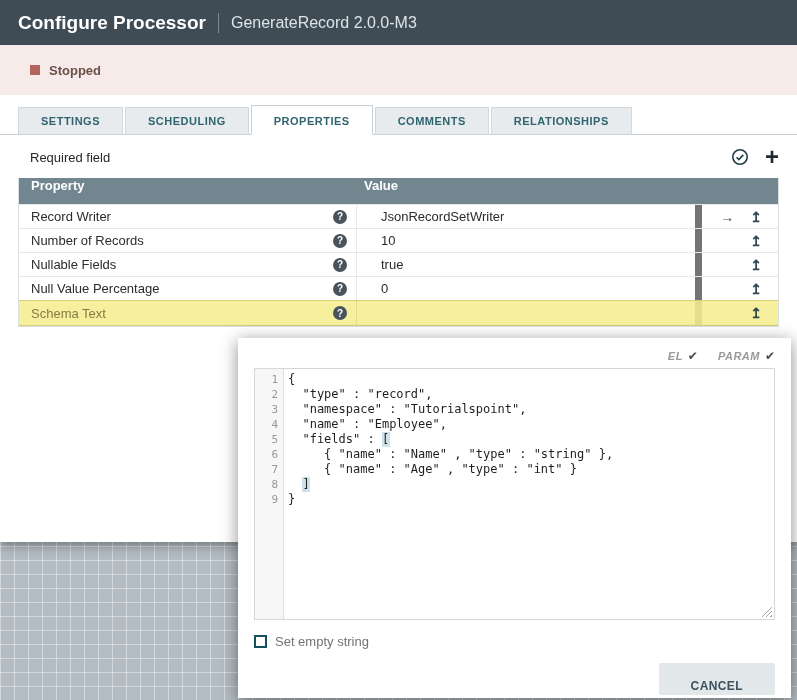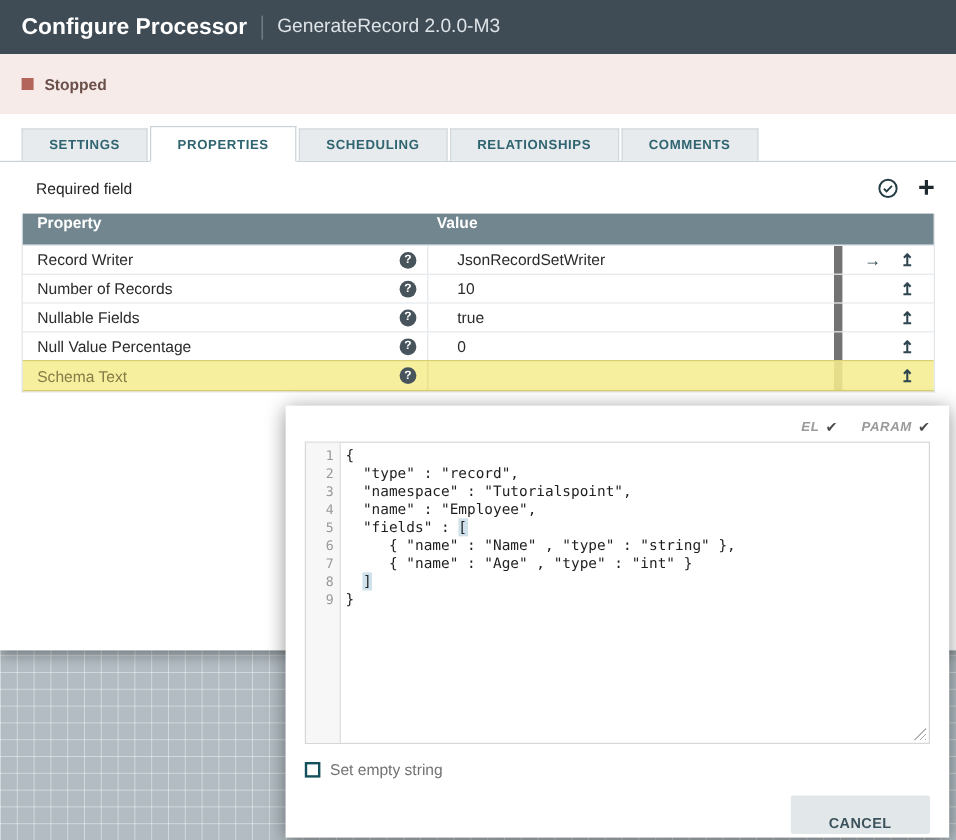--- a/index.html
+++ b/index.html
@@ -17,21 +17,21 @@
   
   .dialog {
     position:absolute; left:0; top:0; width:797px; height:542px;
     background:#fff; box-shadow:0 4px 10px rgba(0,0,0,.35);
   }
   .dlg-header { height:45px; background:#3f4c56; display:flex; align-items:center; padding:0 18px; }
   .dlg-title { color:#fff; font-size:19px; font-weight:bold; }
   .dlg-sep { width:1px; height:20px; background:#7e8892; margin:0 12px; }
   .dlg-subtitle { color:#dde3e6; font-size:16px; }
 
-  .status-strip { height:50px; background:#f7ebe9; display:flex; align-items:center; padding:0 18px; gap:9px; }
+  .status-strip { height:50px; background:#f7ebe9; display:flex; align-items:center; padding:0 30px; gap:9px; }
   .status-square { width:10px; height:10px; background:#b3655c; }
   .status-label { color:#6b4f49; font-size:13px; font-weight:600; }
 
   .tabs-row {
     margin-top:10px; padding:0 18px; display:flex; gap:2px;
     border-bottom:1px solid #c9d1d5; height:30px; align-items:flex-end;
   }
   .tab {
     background:#e7ebed; border:1px solid #d2d8db; border-bottom:none;
     color:#2f6470; font-size:11px; font-weight:600; letter-spacing:.5px;
@@ -121,24 +121,24 @@
       <span class="dlg-subtitle">GenerateRecord 2.0.0-M3</span>
     </div>
 
     <div class="status-strip">
       <span class="status-square"></span>
       <span class="status-label">Stopped</span>
     </div>
 
     <div class="tabs-row">
       <div class="tab">SETTINGS</div>
+      <div class="tab">SCHEDULING</div>
       <div class="tab active">PROPERTIES</div>
-      <div class="tab">SCHEDULING</div>
+      <div class="tab">COMMENTS</div>
       <div class="tab">RELATIONSHIPS</div>
-      <div class="tab">COMMENTS</div>
     </div>
 
     <div class="toolbar">
       <span class="required-note">Required field</span>
       <div class="toolbar-icons">
         <span class="icon-btn">
           <svg width="18" height="18" viewBox="0 0 18 18">
             <circle cx="9" cy="9" r="7.2" fill="none" stroke="#223b44" stroke-width="1.6"></circle>
             <path d="M5.6 9.3l2.2 2.2 4.5-4.6" fill="none" stroke="#223b44" stroke-width="1.6"></path>
           </svg>

